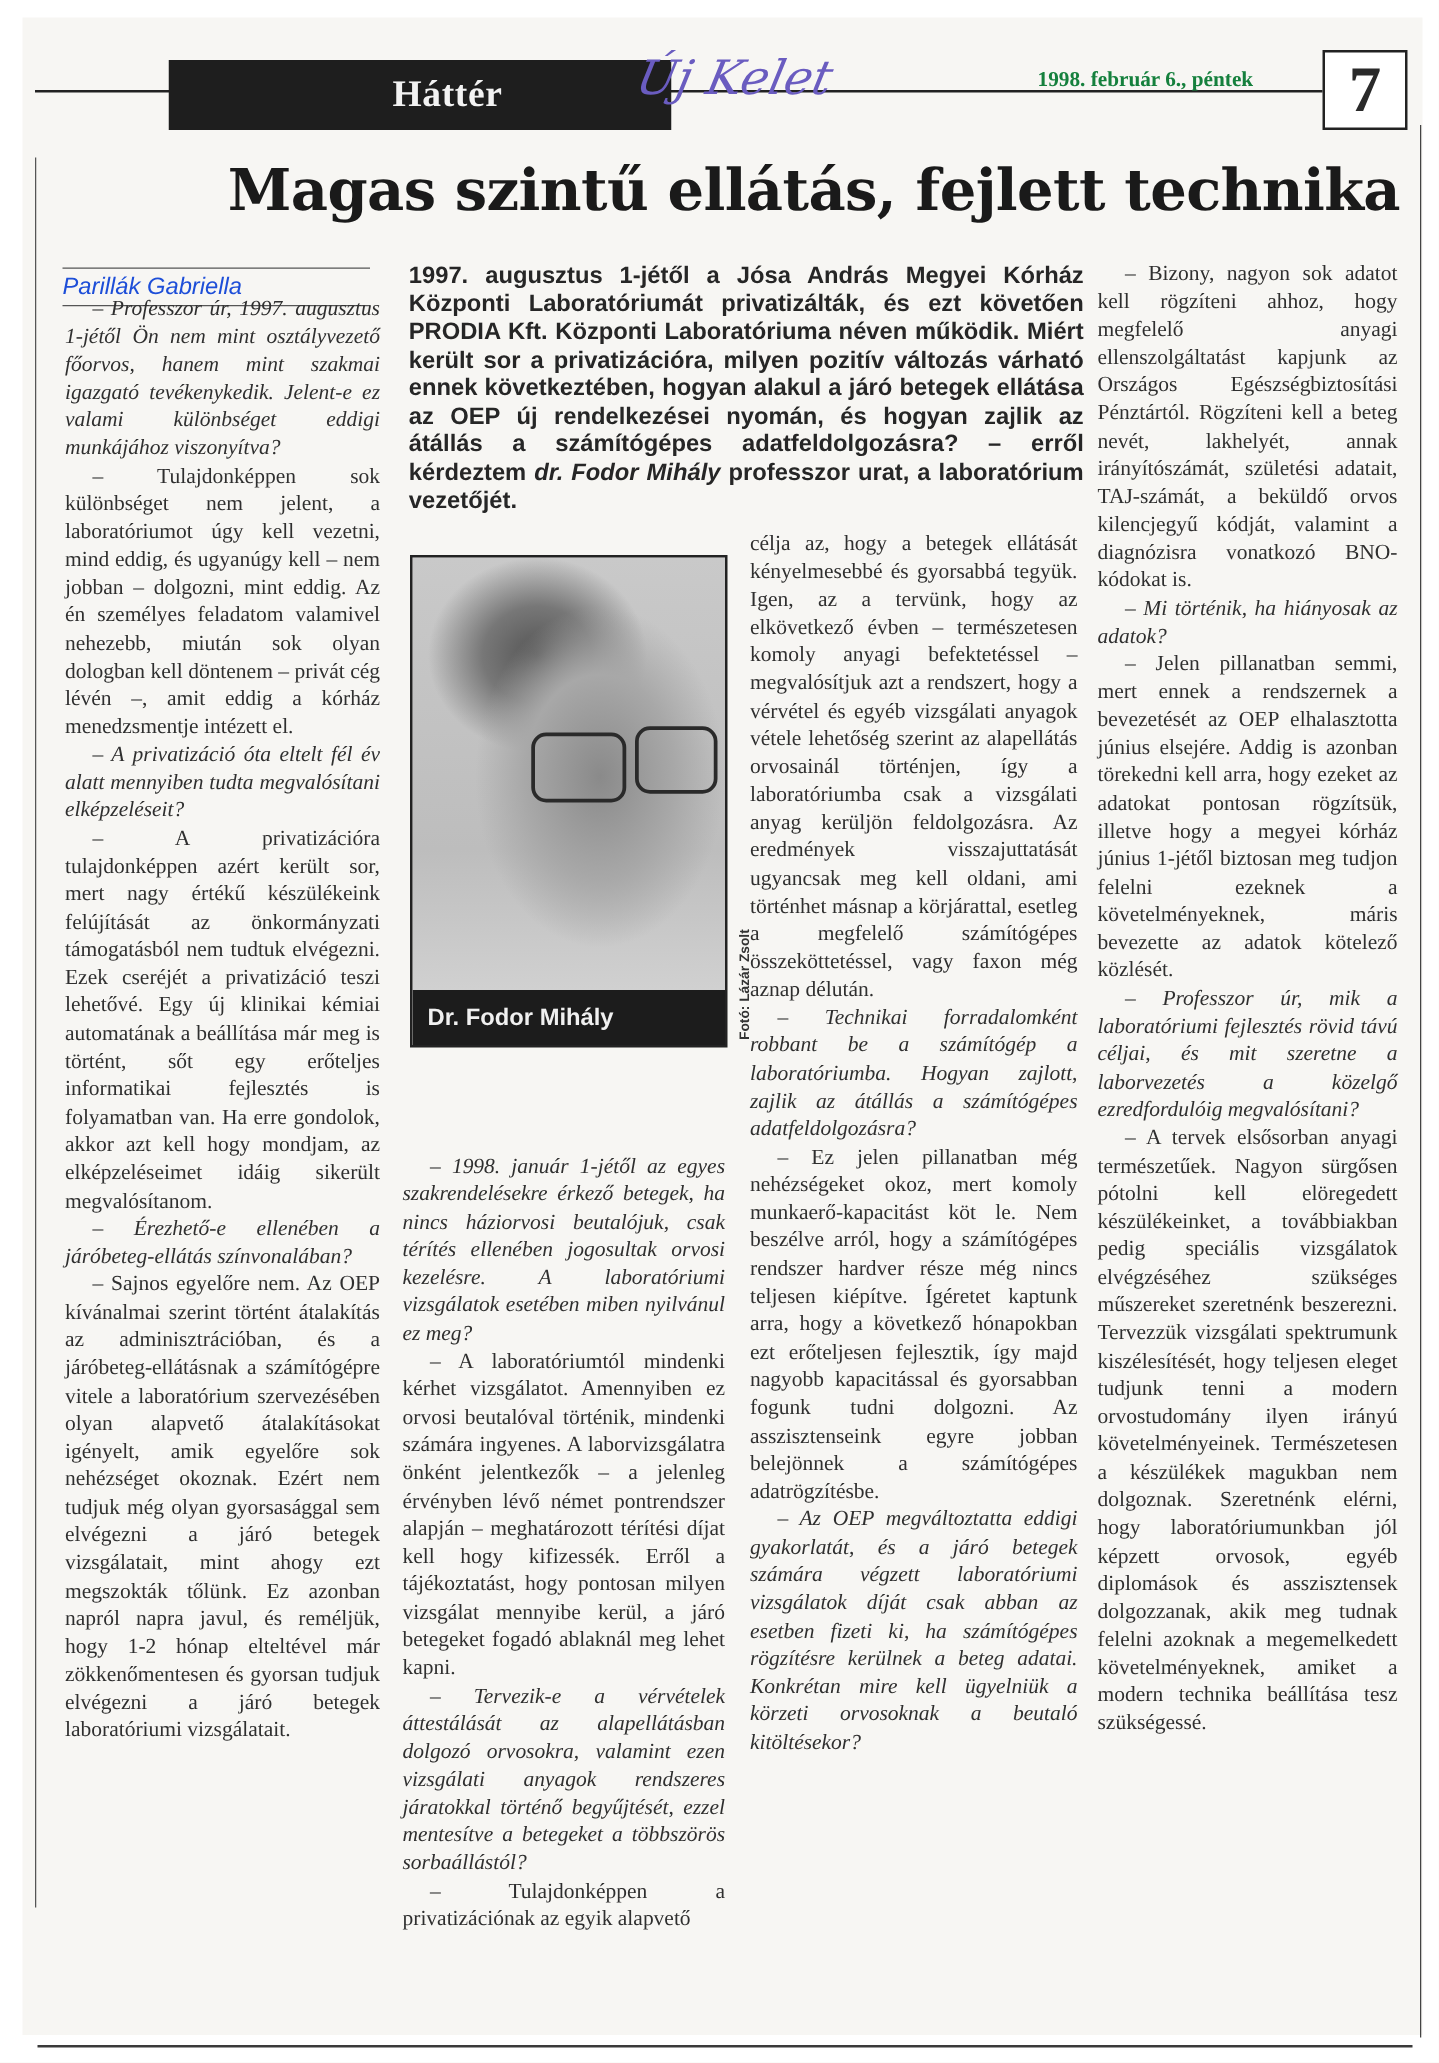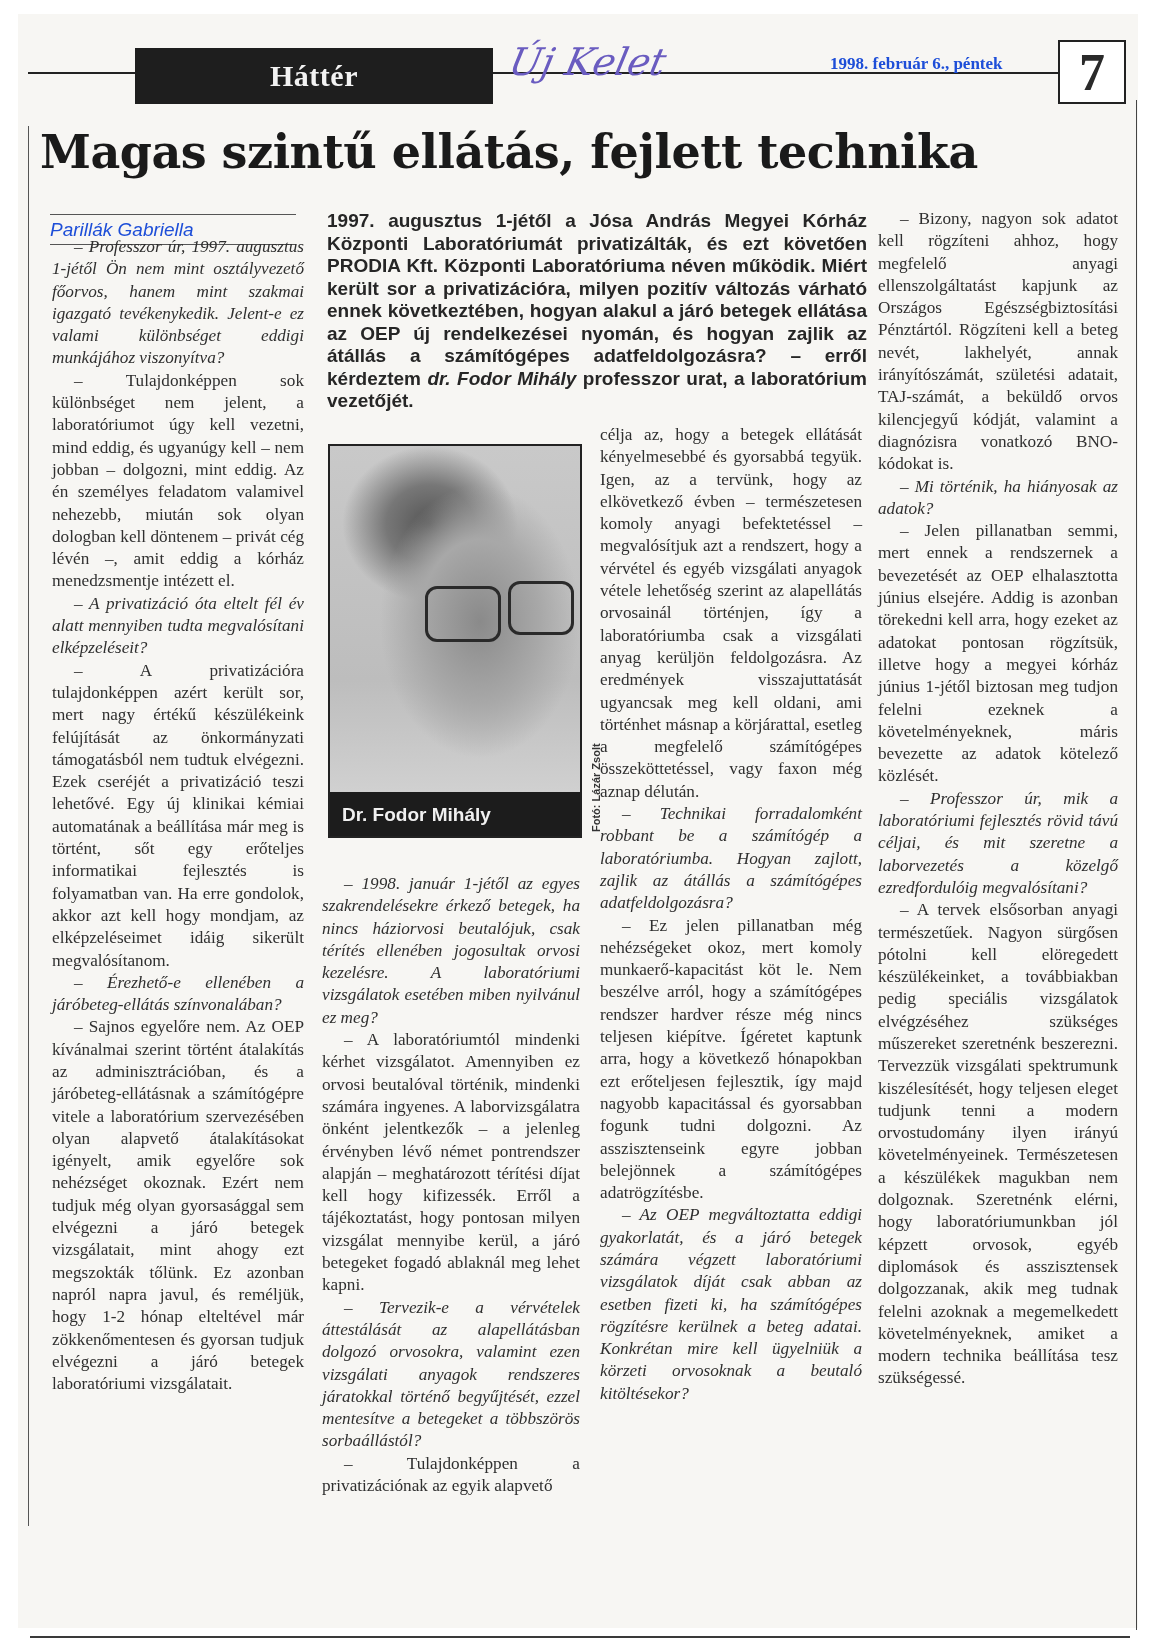--- a/index.html
+++ b/index.html
@@ -11,57 +11,57 @@
   }
   .paper {
     position: absolute; left: 18px; top: 14px; width: 1120px; height: 1614px;
     background: #f7f6f3;
   }
   .rule-top { position: absolute; left: 28px; top: 72px; width: 1040px; height: 2px; background: #222; }
   .section-label {
     position: absolute; left: 135px; top: 48px; width: 358px; height: 56px;
     background: #1e1e1e; color: #f2f2f2;
     font-family: "Liberation Serif", serif; font-weight: bold; font-size: 30px;
-    display: flex; align-items: center; justify-content: center; letter-spacing: 0.5px;
+    display: flex; align-items: center; justify-content: center; letter-spacing: 0.5px; padding-left: 44px;
   }
   .handwriting {
     position: absolute; left: 510px; top: 40px; font-size: 38px; color: #6a5cc0;
     font-family: "DejaVu Serif", serif; font-style: italic; transform: skewX(-12deg);
   }
   .issue-date {
     position: absolute; left: 830px; top: 54px; font-size: 17px; font-weight: bold;
-    font-family: "Liberation Serif", serif; color: #1d4ed8;
+    font-family: "Liberation Serif", serif; color: #15803d;
   }
   .page-number {
     position: absolute; left: 1058px; top: 40px; width: 64px; height: 60px;
     border: 2px solid #222; background: #fff;
     font-family: "Liberation Serif", serif; font-size: 52px; font-weight: bold;
     display: flex; align-items: center; justify-content: center;
   }
   .vline-left { position: absolute; left: 28px; top: 126px; width: 1px; height: 1400px; background: #555; }
   .vline-right { position: absolute; left: 1136px; top: 100px; width: 1px; height: 1530px; background: #444; }
   .headline {
-    position: absolute; left: 40px; top: 125px; width: 1080px; text-align: left;
+    position: absolute; left: 40px; top: 125px; width: 1080px; text-align: right;
     font-family: "DejaVu Serif", serif; font-weight: bold; font-size: 46px;
     color: #1a1a1a; letter-spacing: -0.5px;
   }
   .byline-rule1 { position: absolute; left: 50px; top: 214px; width: 246px; height: 1px; background: #555; }
   .byline-rule2 { position: absolute; left: 50px; top: 244px; width: 246px; height: 1px; background: #555; }
   .byline {
     position: absolute; left: 50px; top: 219px; font-family: "Liberation Sans", sans-serif;
     font-style: italic; font-size: 19px; color: #1d4ed8;
   }
   .col {
     position: absolute; font-size: 17.2px; line-height: 22.3px; text-align: justify;
     color: #2f2f2f;
   }
   .col p { margin: 0; text-indent: 22px; }
   .col p.q { font-style: italic; }
   .col-1 { left: 52px; top: 236px; width: 252px; }
-  .col-2 { left: 322px; top: 873px; width: 258px; }
+  .col-2 { left: 322px; top: 922px; width: 258px; }
   .col-3 { left: 600px; top: 424px; width: 262px; }
   .col-4 { left: 878px; top: 208px; width: 240px; }
   .lead {
     position: absolute; left: 327px; top: 210px; width: 540px;
     font-family: "Liberation Sans", sans-serif; font-weight: bold; font-size: 19px;
     line-height: 22.5px; text-align: justify; color: #262626;
   }
   .lead em { font-weight: bold; }
   .photo {
     position: absolute; left: 328px; top: 444px; width: 250px; height: 390px;

